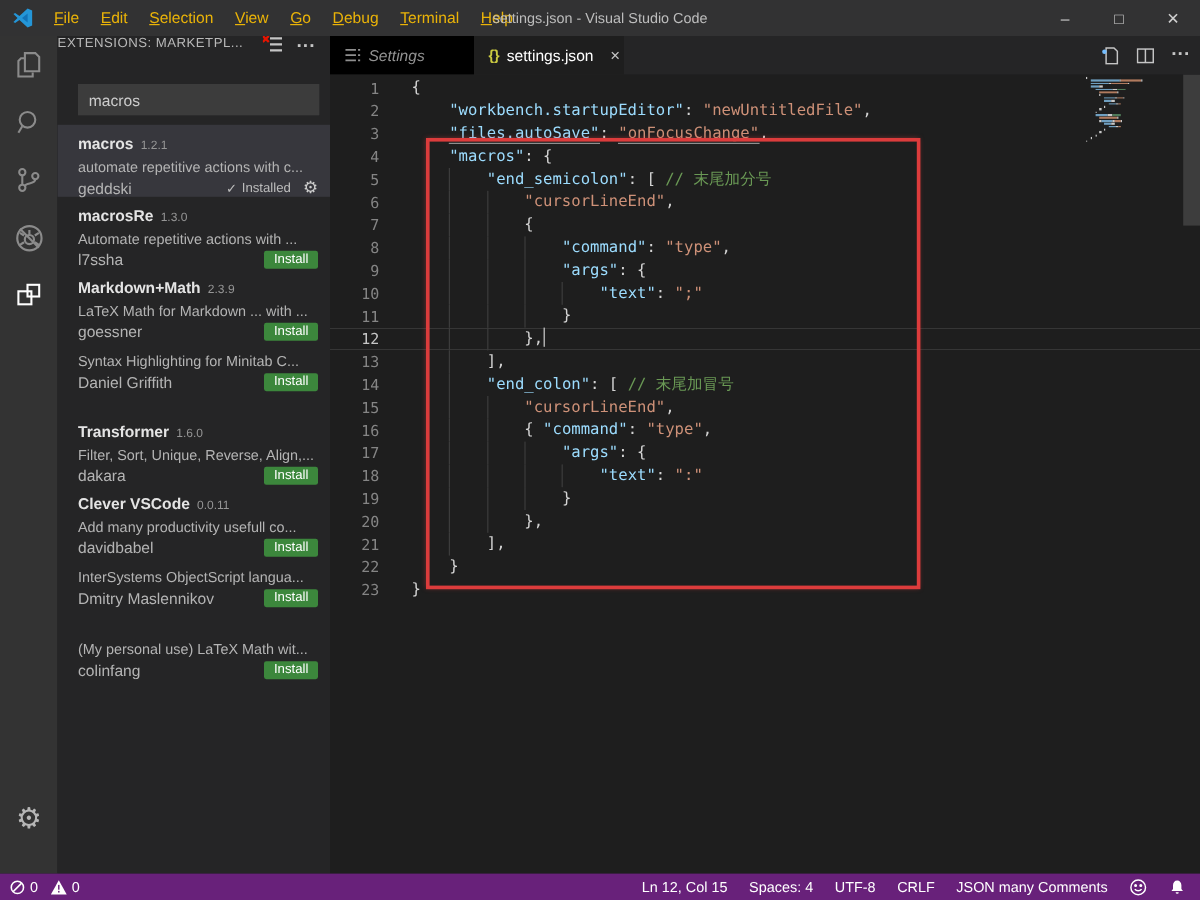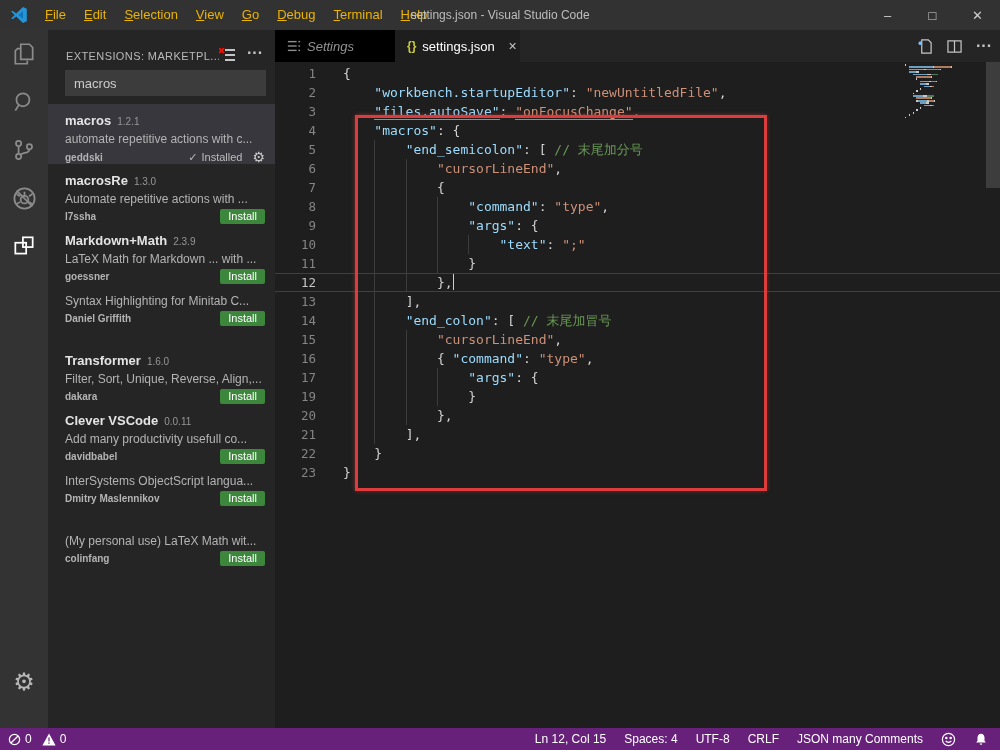--- a/index.html
+++ b/index.html
@@ -18,35 +18,35 @@
 
   
   #activitybar { position:absolute; top:30px; left:0; width:48px; height:698px; background:#333333; }
   .act-icon { width:48px; height:48px; display:flex; align-items:center; justify-content:center; }
   .act-icon svg { stroke:#8b8b8b; fill:none; stroke-width:1.6; }
   .act-icon.active svg { stroke:#ffffff; }
   #manage-gear { position:absolute; bottom:28px; left:0; width:48px; height:36px; display:flex; align-items:center; justify-content:center; color:#b6b6b6; font-size:24px; font-family:"DejaVu Sans", sans-serif; }
 
   
   #sidebar { position:absolute; top:30px; left:48px; width:227px; height:698px; background:#252526; }
-  #sidebar-header { height:32px; display:flex; align-items:flex-end; padding-left:18px; }
+  #sidebar-header { height:32px; display:flex; align-items:flex-start; }
   #sidebar-title { color:#b9b9b9; font-size:11px; letter-spacing:.4px; white-space:nowrap; overflow:hidden; flex:1; }
   .sb-action { color:#c5c5c5; margin-right:12px; flex:none; display:flex; align-items:center; }
   #search-wrap { padding:8px 9px 8px 17px; }
   #ext-search { width:100%; height:26px; background:#3c3c3c; border:1px solid #3c3c3c; color:#cccccc; font-size:13px; padding:0 8px; outline:none; font-family:"Liberation Sans",sans-serif; }
 
   #ext-list { }
   .ext-item { height:60px; padding:7px 10px 6px 17px; cursor:pointer; }
   .ext-item.selected { background:#37373d; }
   .ext-row1 { white-space:nowrap; overflow:hidden; }
   .ext-name { color:#e4e4e4; font-size:13px; font-weight:bold; }
   .ext-version { color:#969696; font-size:10px; margin-left:6px; }
   .ext-desc { color:#b4b4b4; font-size:12px; margin-top:3px; white-space:nowrap; overflow:hidden; }
   .ext-row3 { display:flex; align-items:center; margin-top:3px; }
-  .ext-publisher { color:#b4b4b4; font-size:10px; font-weight:bold; flex:1; white-space:nowrap; overflow:hidden; }
+  .ext-publisher { color:#b4b4b4; font-size:13px; font-weight:normal; flex:1; white-space:nowrap; overflow:hidden; }
   .install-btn { background:#3c873c; color:#ffffff; font-size:11px; padding:1px 8px 2px 8px; border:none; border-radius:2px; cursor:pointer; font-family:"Liberation Sans",sans-serif; }
   .installed-wrap { color:#bcbcbc; font-size:11px; display:flex; align-items:center; gap:4px; }
   .ext-gear { color:#cccccc; font-size:14px; margin-left:10px; font-family:"DejaVu Sans",sans-serif; }
 
   
   #editor { position:absolute; top:30px; left:275px; width:725px; height:698px; background:#1e1e1e; }
   #tabbar { height:32px; background:#252526; display:flex; position:relative; }
   .tab { height:32px; display:flex; align-items:center; padding:0 10px 0 12px; font-size:13px; gap:6px; }
   .tab.inactive { background:#000000; color:#929292; width:120px; }
   .tab.inactive .tab-label { font-style:italic; }
@@ -330,20 +330,24 @@
             <span class="gutter">15</span>
             <span class="src"><span class="tk-w">            </span><span class="tk-s">"cursorLineEnd"</span><span class="tk-p">,</span><span class="guide" style="left: 31.25px;"></span><span class="guide" style="left: 62.5px;"></span></span>
           </div>
           <div class="line">
             <span class="gutter">16</span>
             <span class="src"><span class="tk-w">            </span><span class="tk-p">{ </span><span class="tk-k">"command"</span><span class="tk-p">: </span><span class="tk-s">"type"</span><span class="tk-p">,</span><span class="guide" style="left: 31.25px;"></span><span class="guide" style="left: 62.5px;"></span></span>
           </div>
           <div class="line">
             <span class="gutter">17</span>
             <span class="src"><span class="tk-w">                </span><span class="tk-k">"args"</span><span class="tk-p">: {</span><span class="guide" style="left: 31.25px;"></span><span class="guide" style="left: 62.5px;"></span><span class="guide" style="left: 93.75px;"></span></span>
+          </div>
+          <div class="line">
+            <span class="gutter">18</span>
+            <span class="src"><span class="tk-w">                    </span><span class="tk-k">"text"</span><span class="tk-p">: </span><span class="tk-s">":"</span><span class="guide" style="left: 31.25px;"></span><span class="guide" style="left: 62.5px;"></span><span class="guide" style="left: 93.75px;"></span><span class="guide" style="left: 125px;"></span></span>
           </div>
           <div class="line">
             <span class="gutter">19</span>
             <span class="src"><span class="tk-w">                </span><span class="tk-p">}</span><span class="guide" style="left: 31.25px;"></span><span class="guide" style="left: 62.5px;"></span><span class="guide" style="left: 93.75px;"></span></span>
           </div>
           <div class="line">
             <span class="gutter">20</span>
             <span class="src"><span class="tk-w">            </span><span class="tk-p">},</span><span class="guide" style="left: 31.25px;"></span><span class="guide" style="left: 62.5px;"></span></span>
           </div>
           <div class="line">

